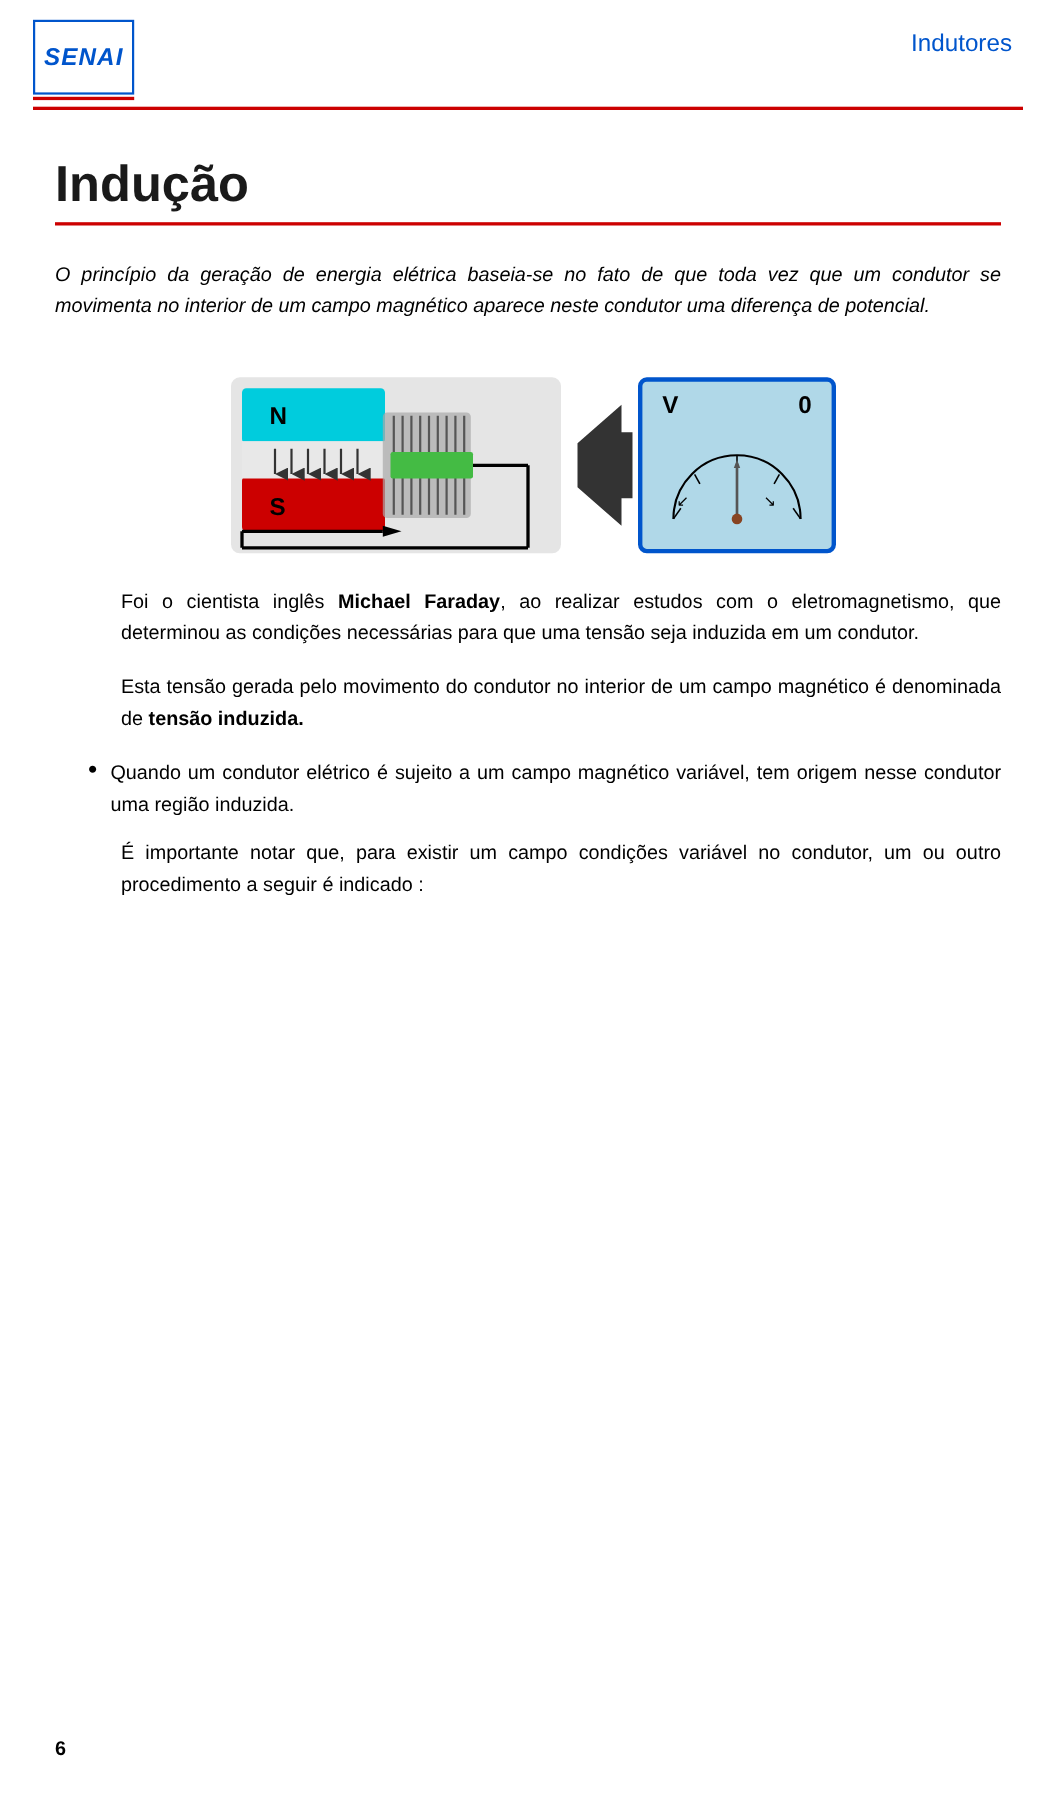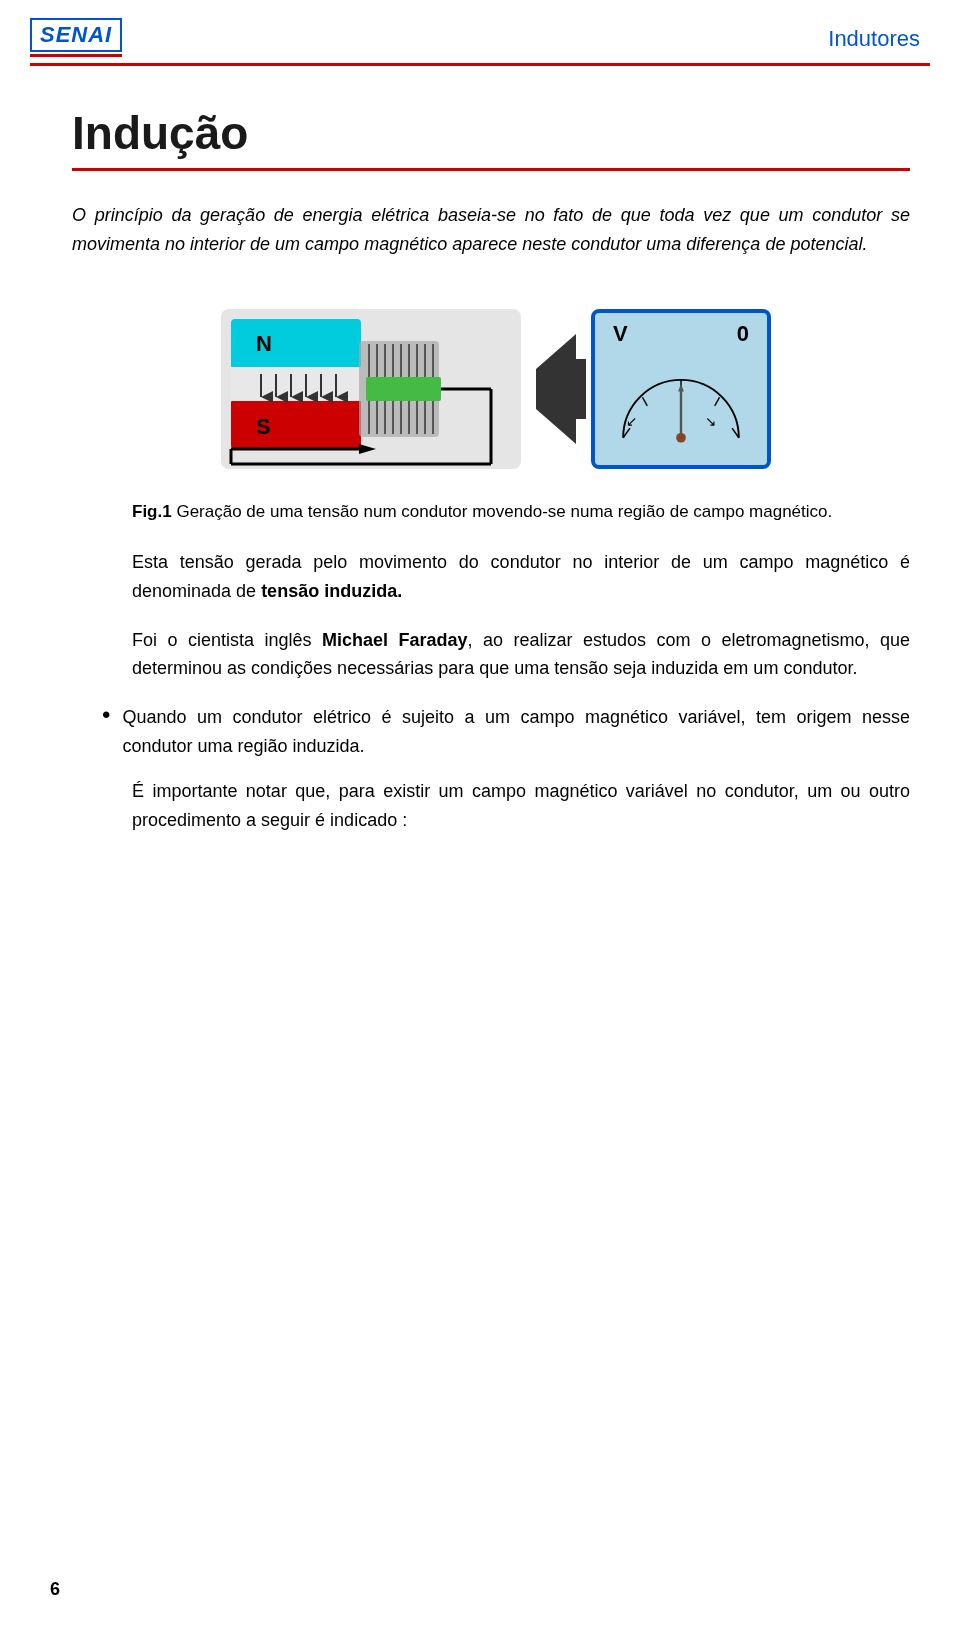--- a/index.html
+++ b/index.html
@@ -24,21 +24,21 @@
       display: flex;
       flex-direction: column;
       align-items: center;
     }
     .logo-text {
       font-size: 22px;
       font-weight: bold;
       font-style: italic;
       color: #0055cc;
       border: 2px solid #0055cc;
-      padding: 2px 8px;
+      padding: 19px 8px;
       letter-spacing: 1px;
     }
     .logo-underline {
       width: 100%;
       height: 3px;
       background: #cc0000;
       margin-top: 2px;
     }
     .header-title {
       font-size: 22px;
@@ -49,21 +49,21 @@
 
     
     .header-rule {
       height: 3px;
       background: #cc0000;
       margin: 6px 30px 0 30px;
     }
 
     
     .content {
-      padding: 40px 50px 40px 72px;
+      padding: 40px 50px 40px 50px;
     }
 
     
     .page-title {
       font-size: 46px;
       font-weight: bold;
       color: #1a1a1a;
       margin-bottom: 8px;
     }
     .title-underline {
@@ -281,39 +281,35 @@
 
           <line x1="75" y1="90" x2="75" y2="38" stroke="#555555" stroke-width="2.5"></line>
           <circle cx="75" cy="90" r="5" fill="#884422"></circle>
 
           <polygon points="75,34 72,42 78,42" fill="#555555"></polygon>
         </svg>
       </div>
     </div>
   </div>
 
-  <p class="figure-caption">
-    <span class="fig-label"><span>Fig.</span><span>1</span></span>
-    <span>Geração de uma tensão num condutor movendo-se numa região de campo magnético.</span>
+
+  <p class="body-text-indent">
+    <span>Foi o cientista inglês </span><span class="bold">Michael Faraday</span><span>, ao realizar estudos com o eletromagnetismo, que determinou as condições necessárias para que uma tensão seja induzida em um condutor.</span>
   </p>
 
   <p class="body-text-indent">
     <span>Esta tensão gerada pelo movimento do condutor no interior de um campo magnético é denominada de</span>
     <span class="bold">tensão induzida.</span>
   </p>
 
-  <p class="body-text-indent">
-    <span>Foi o cientista inglês </span><span class="bold">Michael Faraday</span><span>, ao realizar estudos com o eletromagnetismo, que determinou as condições necessárias para que uma tensão seja induzida em um condutor.</span>
-  </p>
-
 
   <div class="bullet-item">
     <span class="bullet-dot">•</span>
     <span class="bullet-text">Quando um condutor elétrico é sujeito a um campo magnético variável, tem origem nesse condutor uma região induzida.</span>
   </div>
 
   <p class="body-text-indent">
-    <span>É importante notar que, para existir um campo magnético variável no condutor, um ou outro procedimento a seguir é indicado :</span>
+    <span>É importante notar que, para existir um campo condições variável no condutor, um ou outro procedimento a seguir é indicado :</span>
   </p>
 
 </div>
 
 <div class="page-number">6</div>
 
 </body></html>

